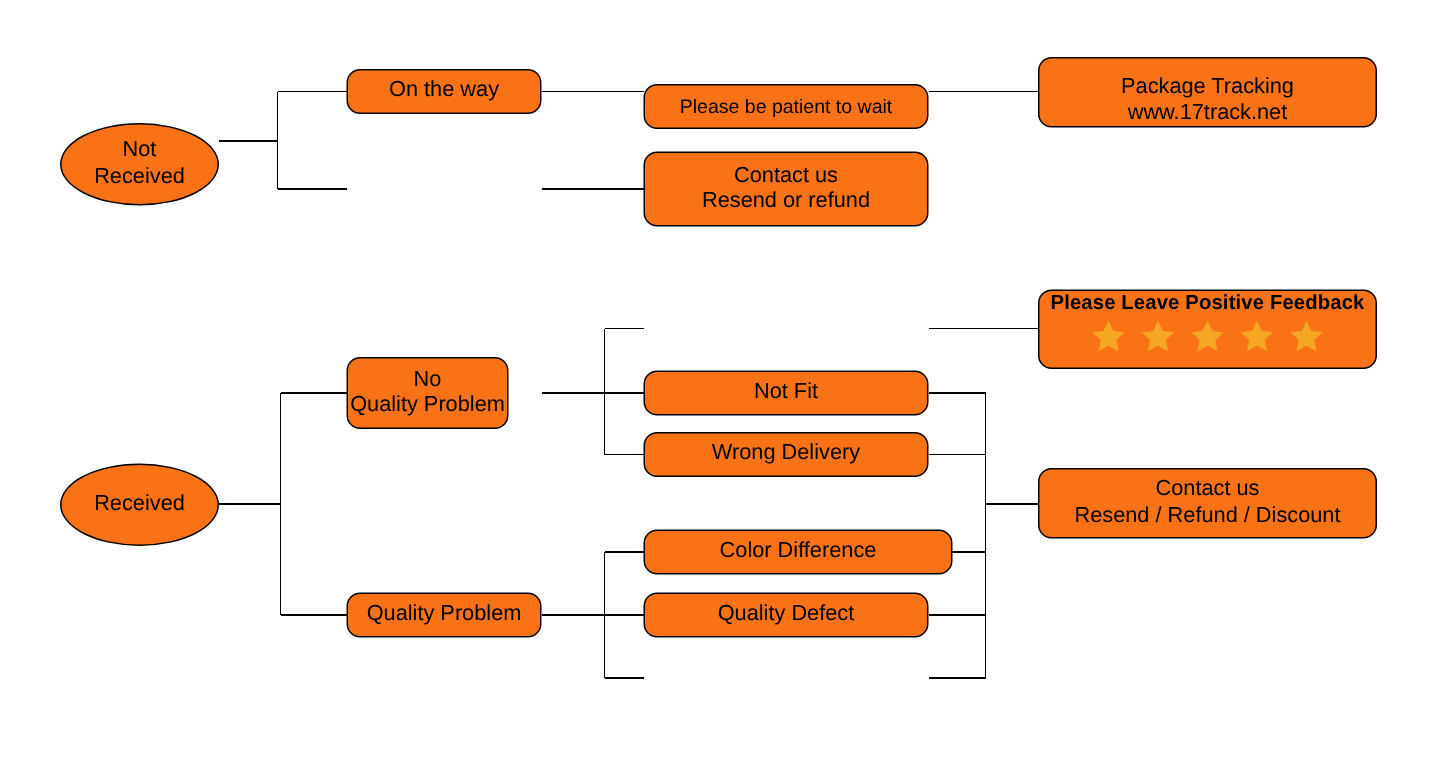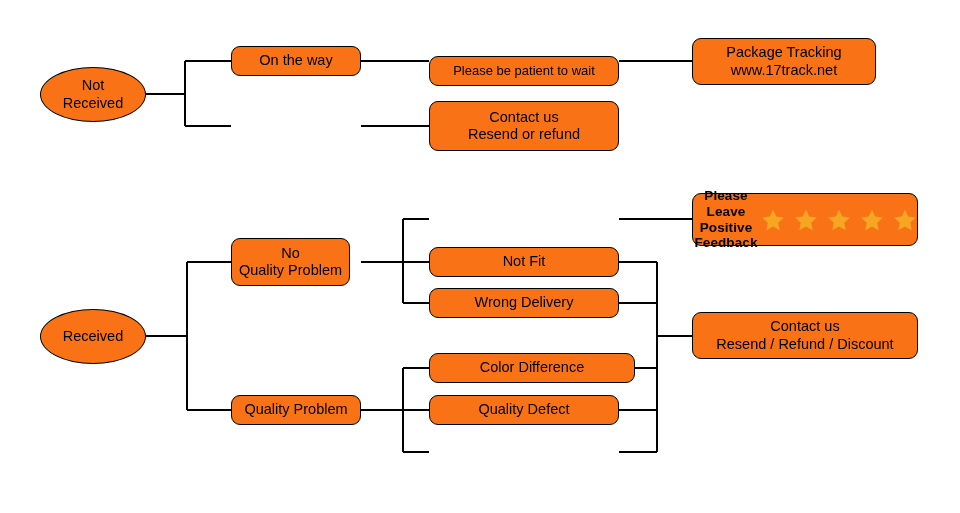--- a/index.html
+++ b/index.html
@@ -53,21 +53,21 @@
   .node.ellipse {
     border-radius: 50%;
     border-width: 1.2px;
   }
   .node .label {
     display: block;
     white-space: pre-line;
   }
   
   .feedback {
-    flex-direction: row;
+    flex-direction: column;
     justify-content: flex-start;
     gap: 2px;
   }
   .feedback .fb-text {
     font-weight: bold;
     letter-spacing: 0.1px;
   }
   .stars {
     display: flex;
     flex-direction: row;
@@ -129,49 +129,49 @@
     <line x1="619" y1="303" x2="657" y2="303"></line>
     <line x1="619" y1="368" x2="657" y2="368"></line>
     <line x1="619" y1="410" x2="657" y2="410"></line>
     <line x1="619" y1="452" x2="657" y2="452"></line>
 
     <line x1="657" y1="262" x2="657" y2="452"></line>
 
     <line x1="657" y1="336" x2="692" y2="336"></line>
   </svg>
 
-  <div class="node ellipse" style="left:40px; top:67px; width:106px; height:55px; font-size:14.5px;align-items:center;">
+  <div class="node ellipse" style="left:40px; top:82px; width:106px; height:55px; font-size:14.5px;align-items:center;">
     <span class="label">Not
 Received</span>
   </div>
 
   <div class="node rounded" style="left:231px; top:46px; width:130px; height:30px; font-size:14.5px;">
     <span class="label">On the way</span>
   </div>
 
 
   <div class="node rounded" style="left:429px; top:56px; width:190px; height:30px; font-size:13px;">
     <span class="label">Please be patient to wait</span>
   </div>
 
   <div class="node rounded" style="left:429px; top:101px; width:190px; height:50px; font-size:14.5px;">
     <span class="label">Contact us
 Resend or refund</span>
   </div>
 
-  <div class="node rounded" style="left:692px; top:38px; width:184px; height:47px; font-size:14.5px;">
+  <div class="node rounded" style="left:692px; top:38px; width:226px; height:47px; font-size:14.5px;align-items:flex-end;">
     <span class="label">Package Tracking
 www.17track.net</span>
   </div>
 
   <div class="node ellipse" style="left:40px; top:309px; width:106px; height:55px; font-size:14.5px;">
     <span class="label">Received</span>
   </div>
 
-  <div class="node rounded" style="left:231px; top:238px; width:119px; height:48px; font-size:14.5px;">
+  <div class="node rounded" style="left:231px; top:238px; width:108px; height:48px; font-size:14.5px;">
     <span class="label">No
 Quality Problem</span>
   </div>
 
   <div class="node rounded" style="left:231px; top:395px; width:130px; height:30px; font-size:14.5px;">
     <span class="label">Quality Problem</span>
   </div>
 
 
   <div class="node rounded" style="left:429px; top:247px; width:190px; height:30px; font-size:14.5px;">

